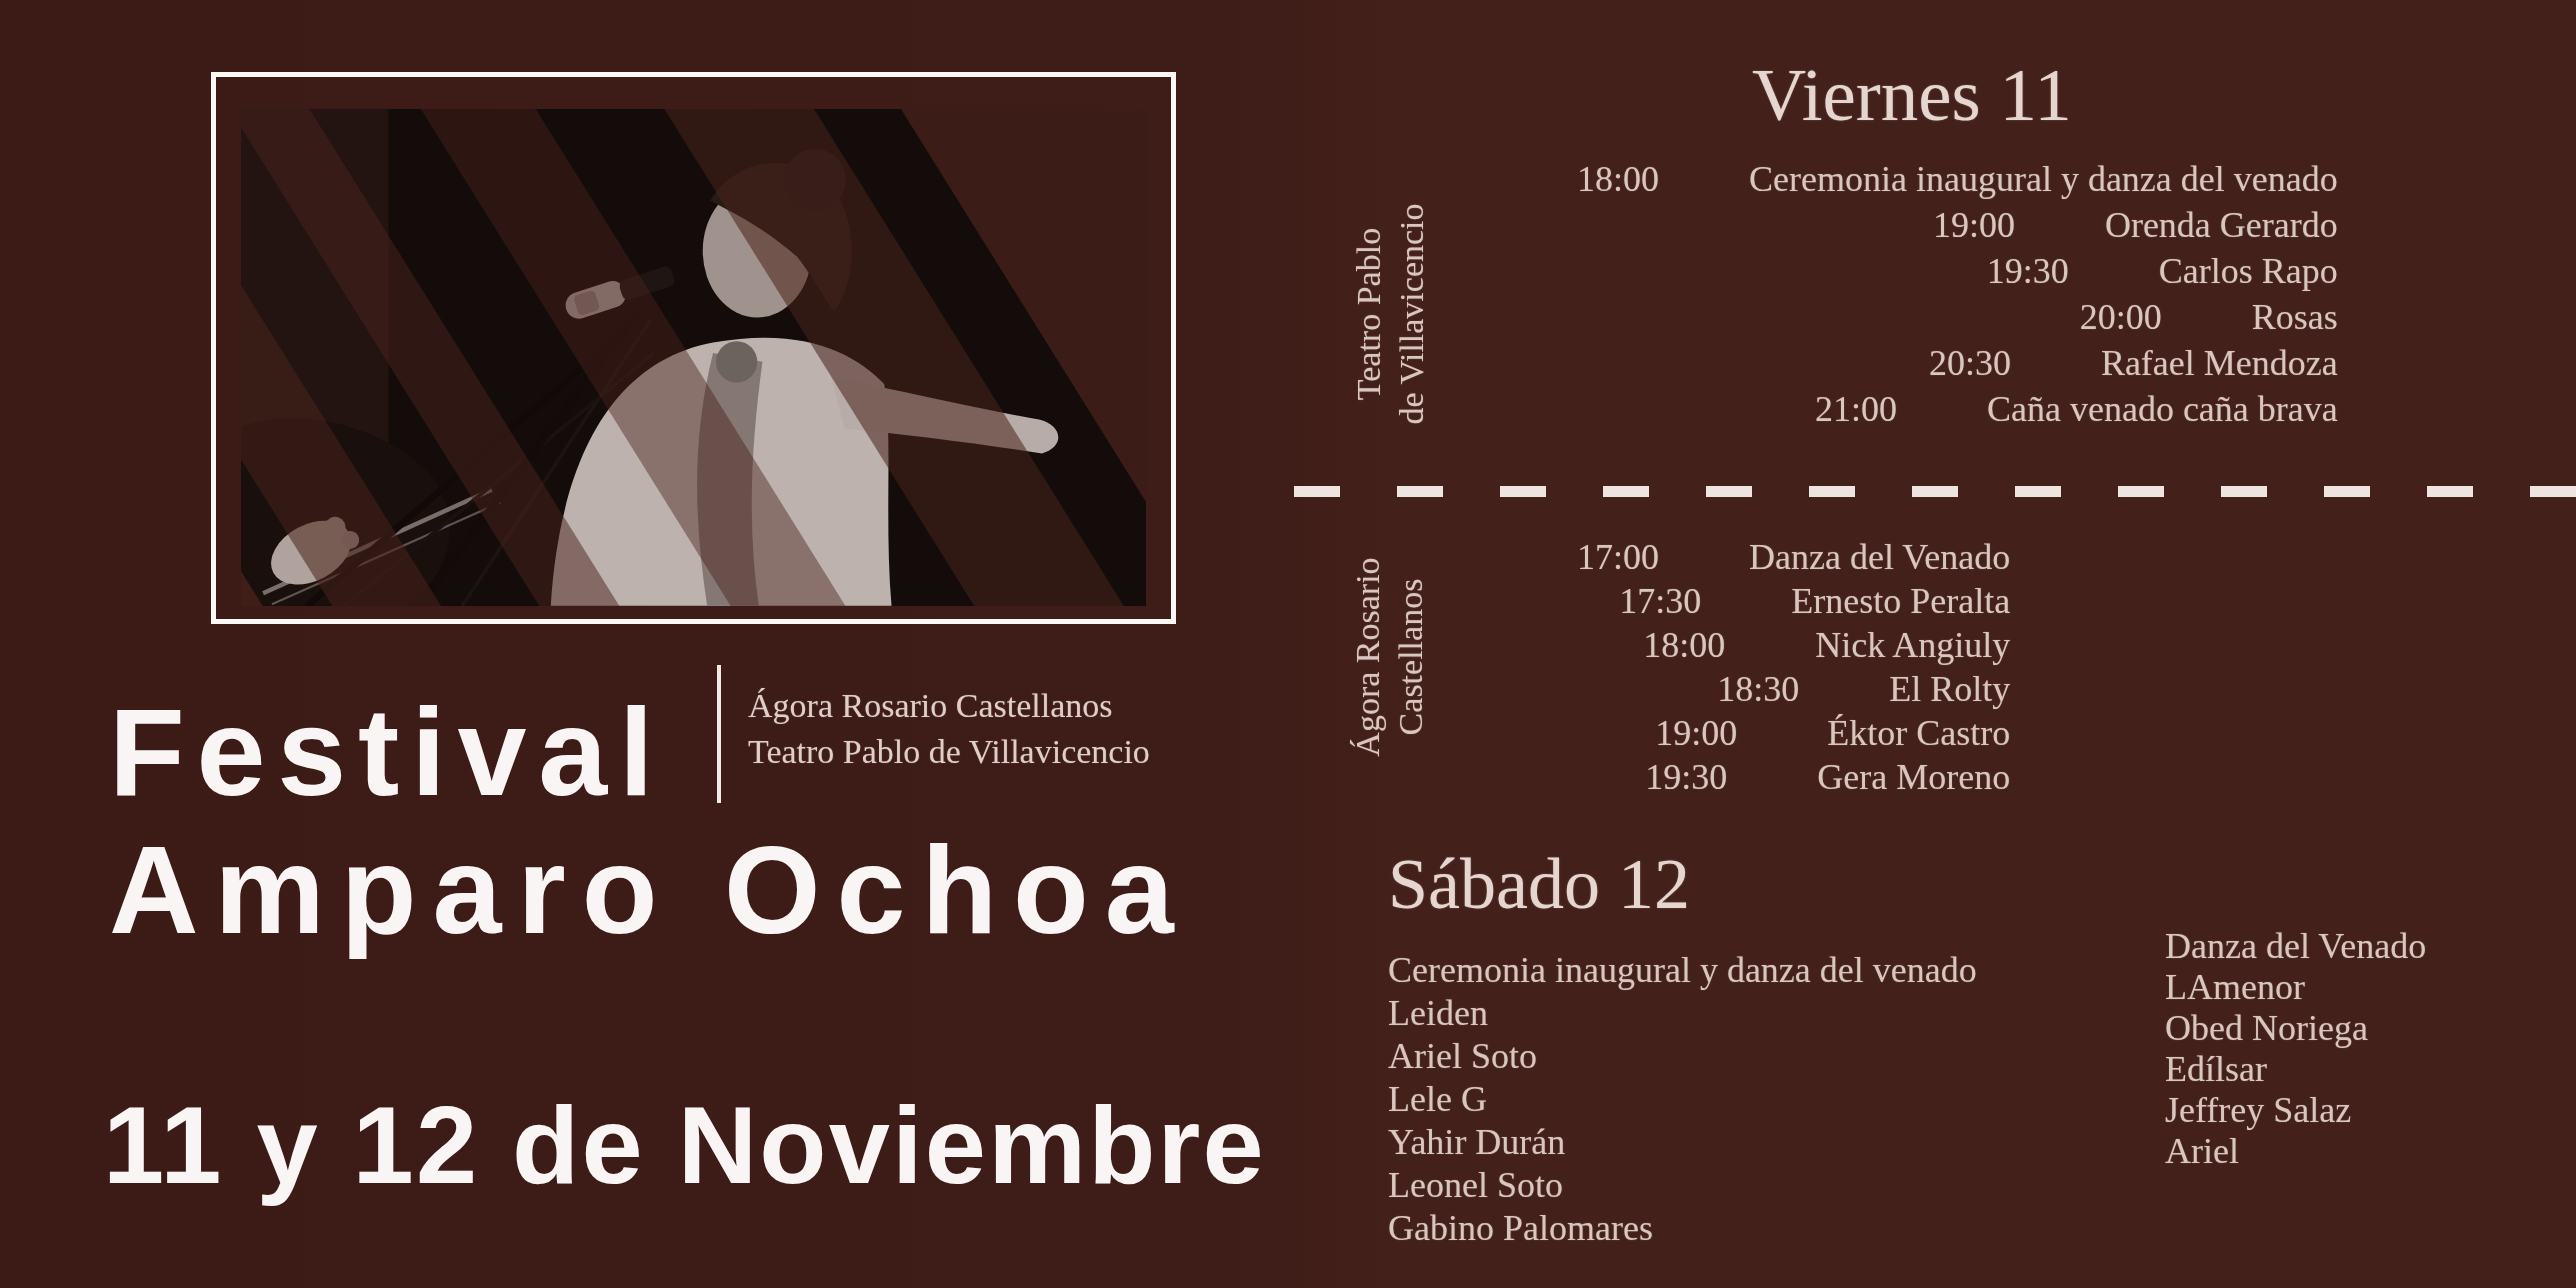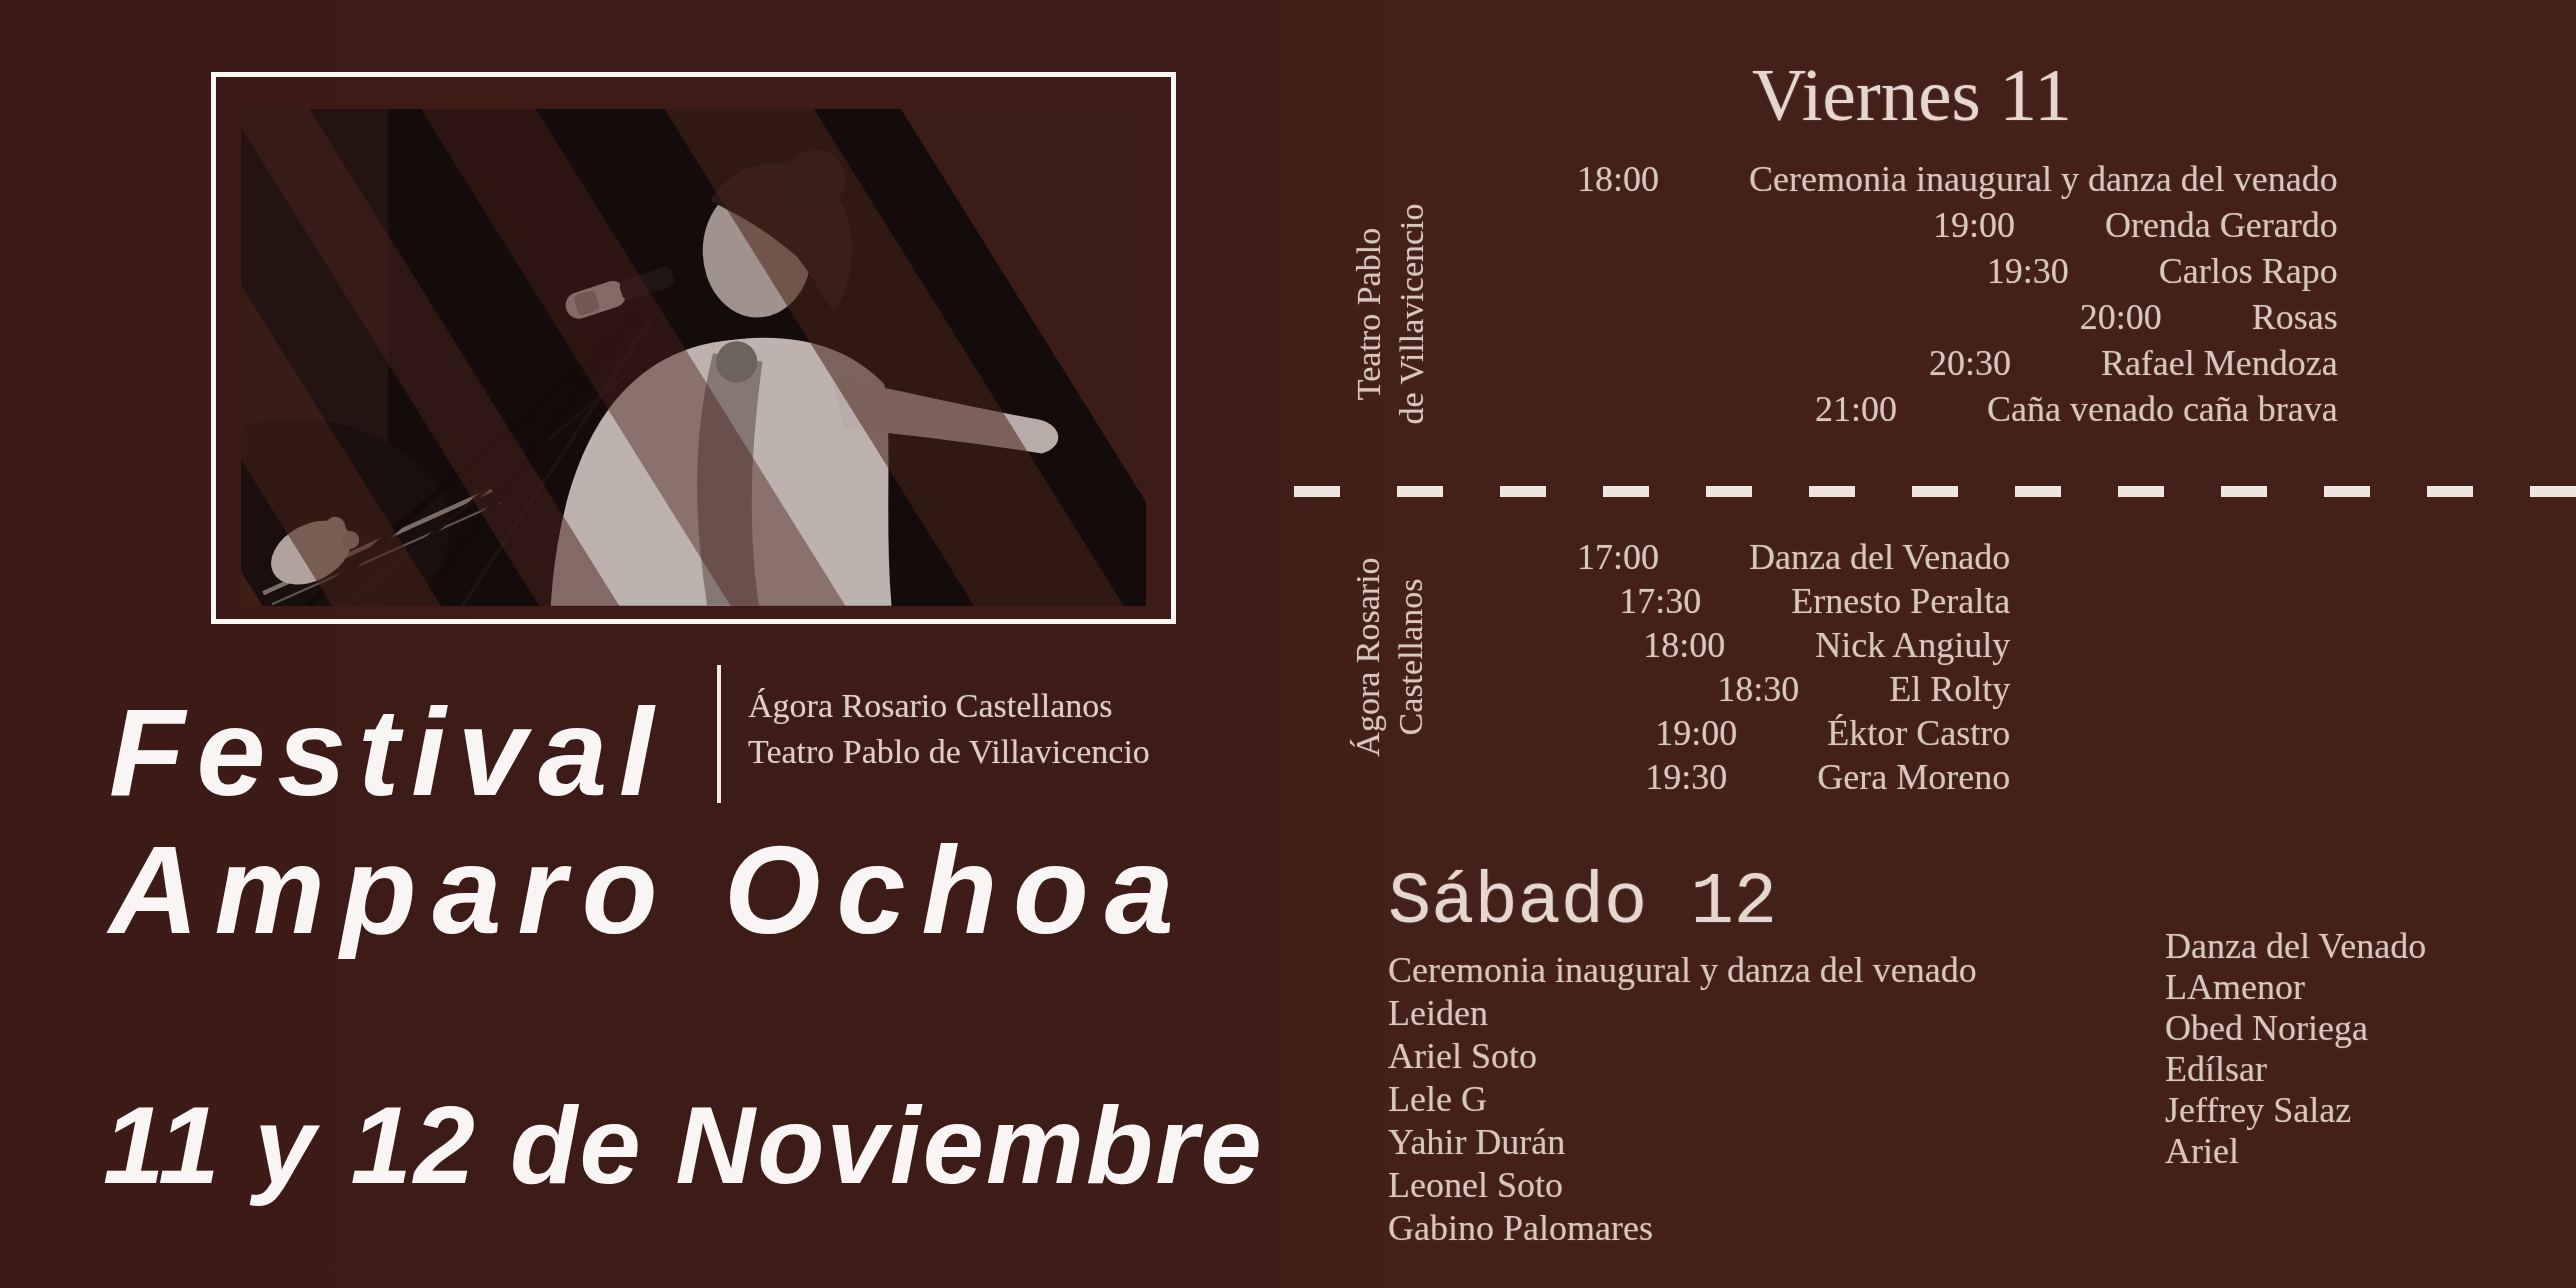--- a/index.html
+++ b/index.html
@@ -14,40 +14,40 @@
     position:absolute;left:211px;top:72px;width:965px;height:552px;
     border:5.9px solid #FAF7F5;box-sizing:border-box;
     padding:32px 25px 13.2px 25px;
   }
   .photo{position:relative;width:100%;height:100%;overflow:hidden;background:#0D0908;}
   .photo svg{position:absolute;left:0;top:0;width:100%;height:100%;}
 
   
   .big{
     position:absolute;font-family:"Liberation Sans",sans-serif;font-weight:700;
-    color:#F8F5F4;line-height:1;white-space:nowrap;font-style:italic;
+    color:#F8F5F4;line-height:1;white-space:nowrap;
   }
   .title1{left:109px;top:690px;font-size:124px;letter-spacing:11.8px;}
   .title2{left:109px;top:828px;font-size:124px;letter-spacing:16px;}
   .dates{left:103px;top:1090px;font-size:110px;letter-spacing:2.2px;}
 
   
   .vbar{position:absolute;left:717px;top:665px;width:4.4px;height:138px;background:#F2EAE5;}
   .caption{
     position:absolute;left:748px;top:683px;font-size:34px;line-height:46px;
     color:#DFCFC8;white-space:nowrap;text-shadow:0 0 1.5px rgba(230,210,200,.3);
   }
 
   
   .day-header{
     position:absolute;color:#E6D6D0;white-space:nowrap;
     text-shadow:0 0 2.2px rgba(230,210,200,.3);
   }
   .viernes{left:1752px;top:52px;font-size:75px;}
-  .sabado{left:1388px;top:862px;font-size:72px;font-family:Liberation Mono, monospace;}
+  .sabado{left:1388px;top:843px;font-size:72px;}
 
   .rows{position:absolute;left:1577px;}
   .rows-teatro{top:156px;}
   .rows-agora{top:535px;}
   .row{display:flex;align-items:center;font-size:36px;white-space:nowrap;
        text-shadow:0 0 1.5px rgba(220,200,190,.35);justify-content:flex-end;}
   .rows-teatro .row{height:46px;}
   .rows-agora .row{height:44px;}
   .row .t{width:172px;flex:0 0 172px;}
 

